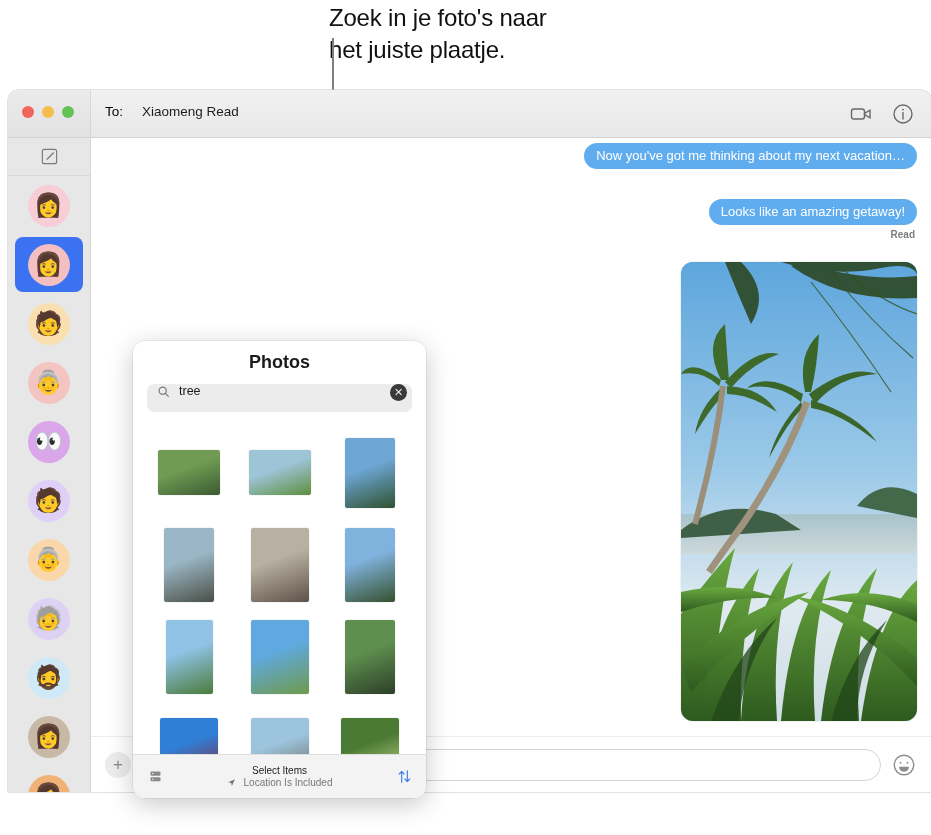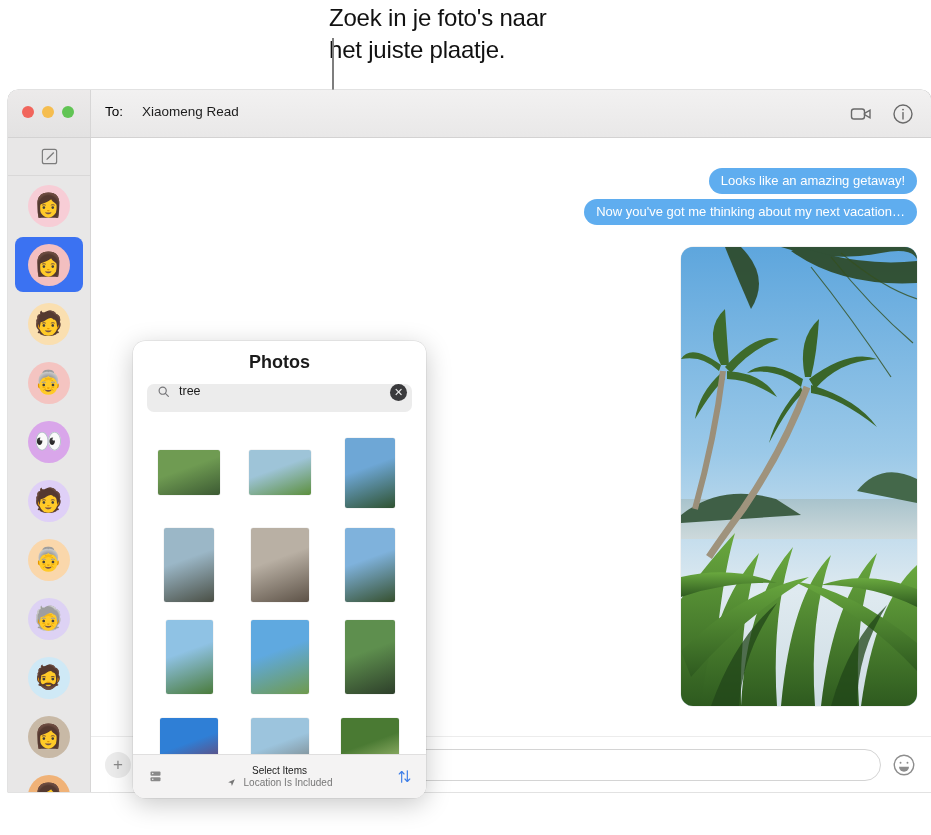--- a/index.html
+++ b/index.html
@@ -453,25 +453,28 @@
         <div class="avatar-item">
           <div class="avatar" style="background: rgb(200, 185, 166);">👩</div>
         </div>
         <div class="avatar-item">
           <div class="avatar" style="background: rgb(240, 178, 119);">👩</div>
         </div>
       </div>
   </div>
 
   <div id="conversation">
+    <div class="bubble-row" id="bubble2-row">
+      <div class="bubble">Now you've got me thinking about my next vacation…</div>
+    </div>
     <div class="bubble-row" id="bubble1-row">
       <div class="bubble">Looks like an amazing getaway!</div>
     </div>
-    <div class="bubble-row" id="bubble2-row">
-      <div class="bubble">Now you've got me thinking about my next vacation…</div>
+    <div id="read-row">
+      <span id="read-label">Read</span>
     </div>
 
     <div id="attachment-row">
       <div id="attachment">
         <svg viewBox="0 0 236 459" width="236" height="459" preserveAspectRatio="none">
           <defs>
             <linearGradient id="skyG" x1="0" y1="0" x2="0" y2="1">
               <stop offset="0%" stop-color="#5ea6dd"></stop>
               <stop offset="45%" stop-color="#9bc9e8"></stop>
               <stop offset="75%" stop-color="#dfeaf0"></stop>

